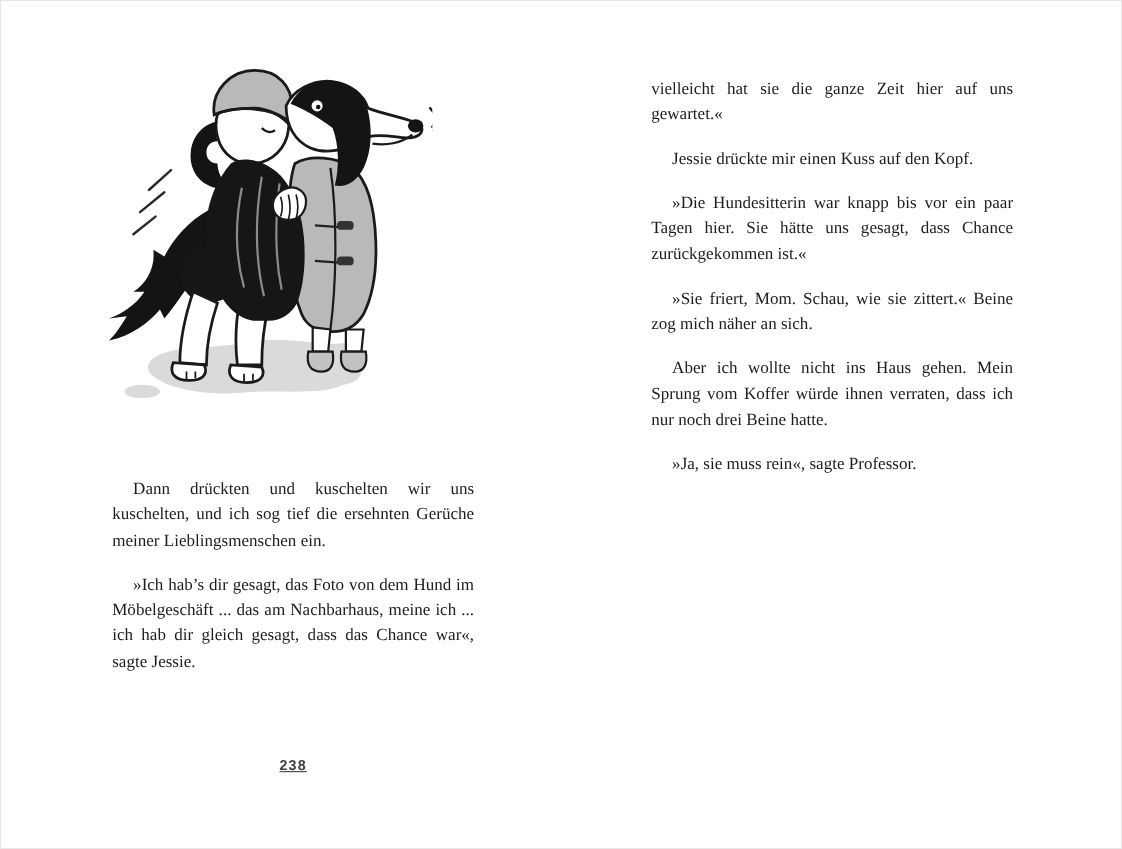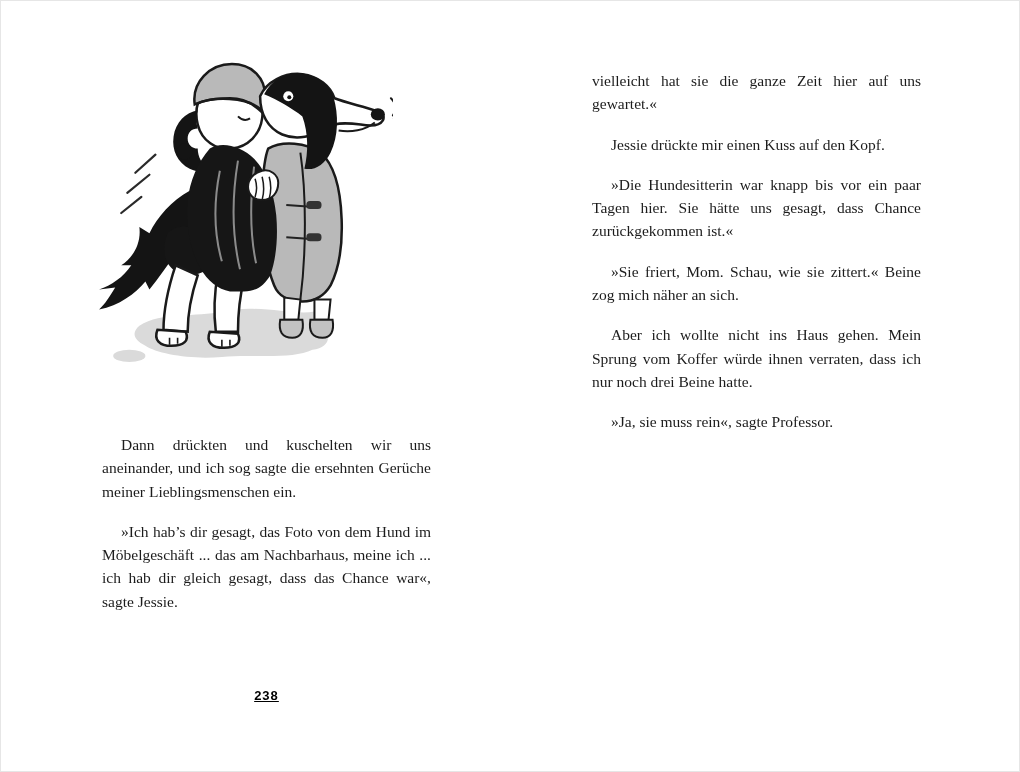--- a/index.html
+++ b/index.html
@@ -41,21 +41,21 @@
   .textblock p.indent { text-indent: 19px; }
 
   .page-number {
     position: absolute; top: 636px; left: 0;
     width: 100%;
     text-align: center;
     font-family: "Liberation Sans", sans-serif;
     font-weight: bold;
     font-size: 13px;
     letter-spacing: 1px;
-    color: #000000;
+    color: #404040;
     text-decoration: underline;
   }
 </style>
 </head>
 <body>
 
 <div class="frame"></div>
 
 <div class="spread">
 
@@ -132,21 +132,21 @@
         <g>
           <path d="M170,118 C162,120 156,126 156,134 C156,142 162,147 170,147 C180,147 186,140 186,130 C186,122 178,116 170,118 Z" fill="#ffffff" stroke="#1a1a1a" stroke-width="2"></path>
           <path d="M163,144 C165,138 165,132 163,126 M170,147 C172,140 172,132 170,124 M177,146 C179,139 179,131 177,124" stroke="#1a1a1a" stroke-width="1.5" fill="none"></path>
         </g>
 
         <path d="M298,46 Q306,54 300,63 M301,66 Q308,72 302,79" stroke="#1a1a1a" stroke-width="2" fill="none" stroke-linecap="round"></path>
       </svg>
     </div>
 
     <div class="textblock" lang="de">
-        <p class="indent">Dann drückten und kuschelten wir uns aneinander, und ich sog sagte die ersehnten Gerüche meiner Lieblingsmenschen ein.</p>
+        <p class="indent">Dann drückten und kuschelten wir uns kuschelten, und ich sog tief die ersehnten Gerüche meiner Lieblingsmenschen ein.</p>
         <p class="indent">»Ich hab’s dir gesagt, das Foto von dem Hund im Möbelgeschäft ... das am Nachbarhaus, meine ich ... ich hab dir gleich gesagt, dass das Chance war«, sagte Jessie.</p>
       </div>
 
     <div class="page-number">238</div>
   </div>
 
   <div class="page right">
     <div class="textblock" lang="de">
         <p class="">vielleicht hat sie die ganze Zeit hier auf uns gewartet.«</p>
         <p class="indent">Jessie drückte mir einen Kuss auf den Kopf.</p>

